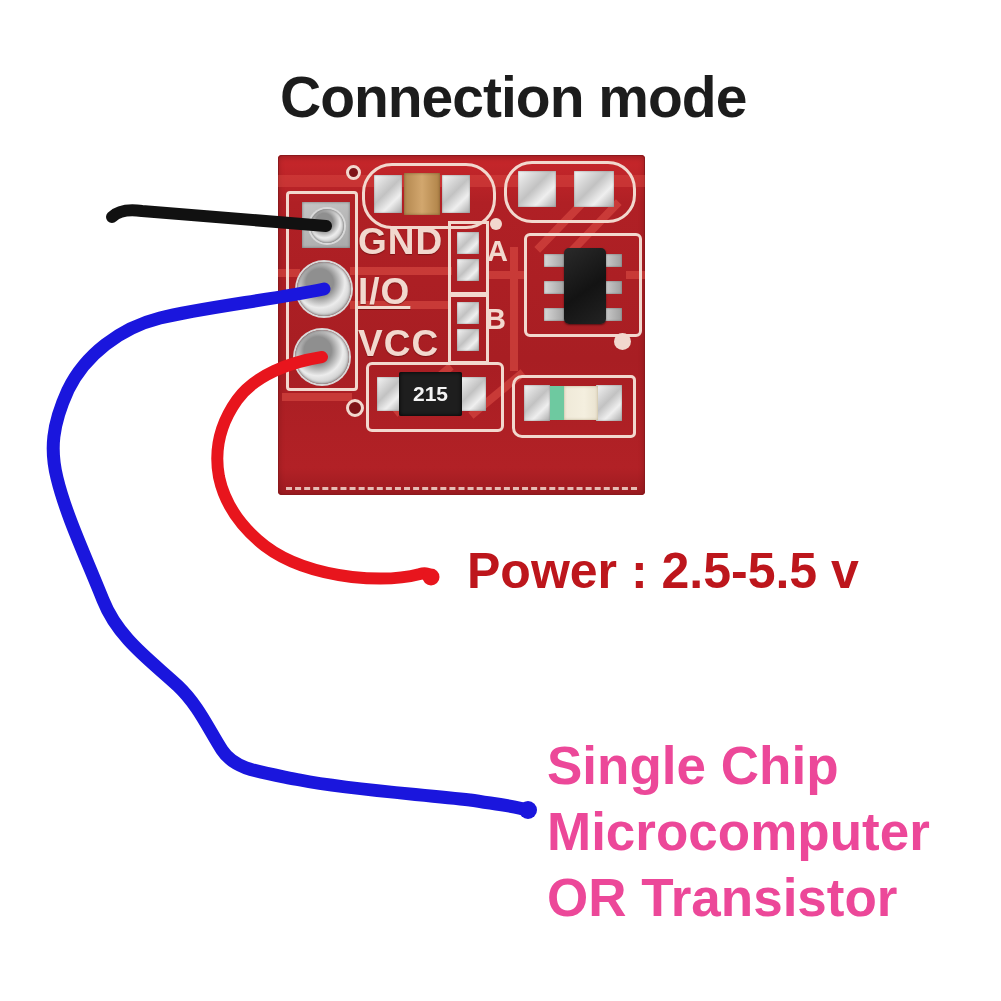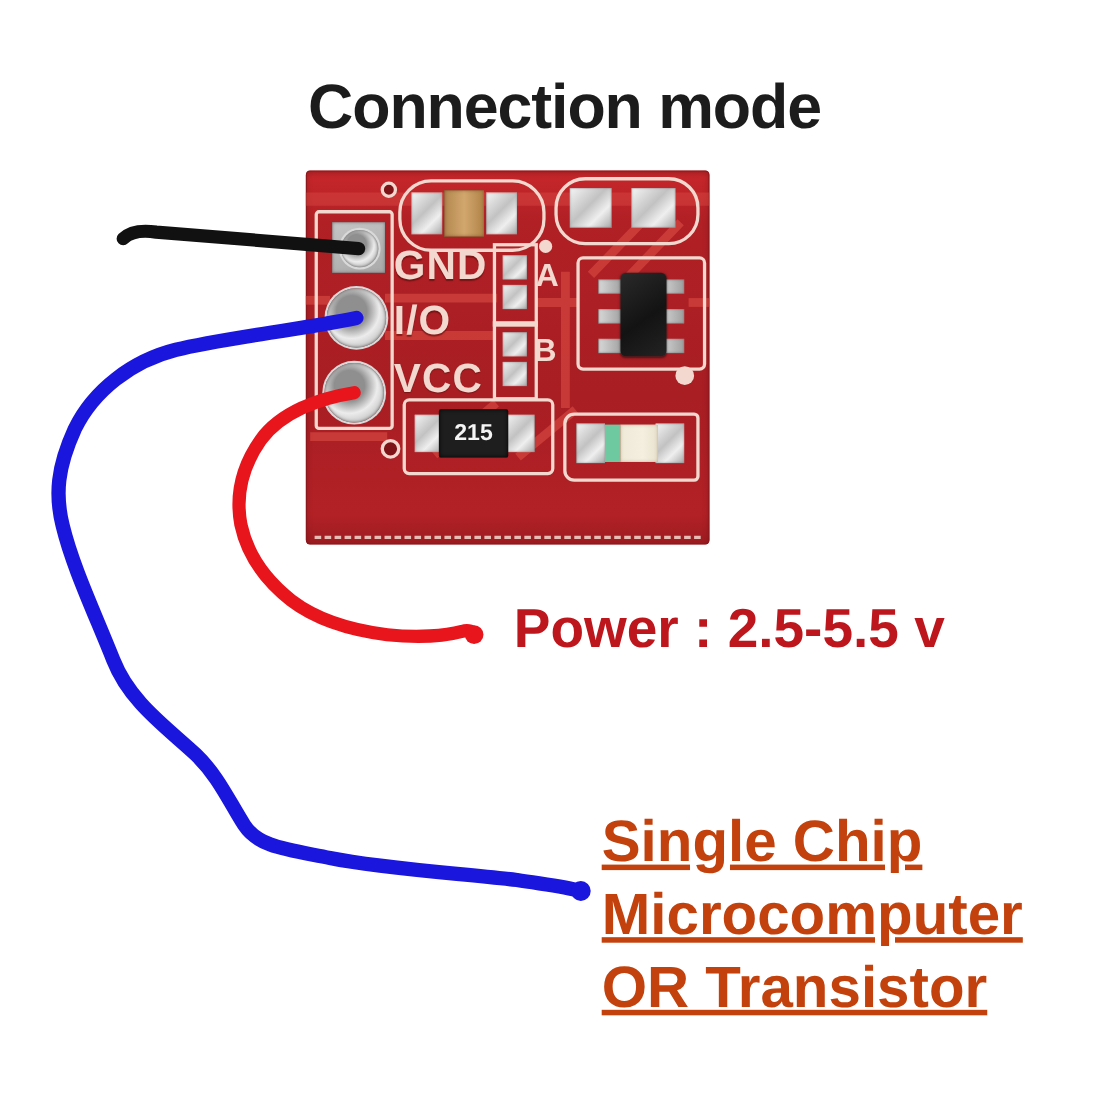--- a/index.html
+++ b/index.html
@@ -42,21 +42,21 @@
   .dashEdge{position:absolute;left:8px;right:8px;bottom:5px;height:0;
             border-top:3px dashed rgba(242,216,206,.85);}
 
   
   .wires{position:absolute;left:0;top:0;z-index:6;pointer-events:none;}
 
   
   .power{position:absolute;left:467px;top:542px;font-size:50px;font-weight:bold;
          color:#bd161c;white-space:nowrap;}
   .mcu{position:absolute;left:547px;top:733px;font-size:53px;font-weight:bold;
-       color:#c2410c;line-height:66px;text-decoration:underline;}
+       color:#ec4899;line-height:66px;}
 </style>
 </head>
 <body>
 
 <div class="canvas">
 
   <div class="title">Connection mode</div>
 
   <div class="pcb">
 
@@ -80,21 +80,21 @@
     <div class="silk" style="left:8px;top:36px;width:66px;height:194px;border-radius:4px;"></div>
 
     <div class="squarePad" style="left:24px;top:47px;width:48px;height:46px;"></div>
     <div class="holePad" style="left:32px;top:54px;width:34px;height:34px;"></div>
 
     <div class="holePad" style="left:19px;top:107px;width:54px;height:54px;"></div>
 
     <div class="holePad" style="left:17px;top:175px;width:54px;height:54px;"></div>
 
     <div class="pinLabel" style="left:80px;top:68px;">GND</div>
-    <div class="pinLabel" style="left:80px;top:118px;">I/O</div>
+    <div class="pinLabel" style="left:80px;top:118px;text-decoration:underline;">I/O</div>
     <div class="pinLabel" style="left:80px;top:170px;">VCC</div>
 
     <div class="silk" style="left:84px;top:8px;width:128px;height:60px;border-radius:30px;"></div>
     <div class="padSilver" style="left:96px;top:20px;width:28px;height:38px;"></div>
     <div style="position:absolute;left:126px;top:18px;width:36px;height:42px;
                 background:linear-gradient(90deg,#b3874f,#d2a76e 50%,#b08348);box-shadow:inset 0 0 3px #7a5a2e;"></div>
     <div class="padSilver" style="left:164px;top:20px;width:28px;height:38px;"></div>
 
     <div class="silk" style="left:226px;top:6px;width:126px;height:56px;border-radius:28px;"></div>
     <div class="padSilver" style="left:240px;top:16px;width:38px;height:36px;"></div>

